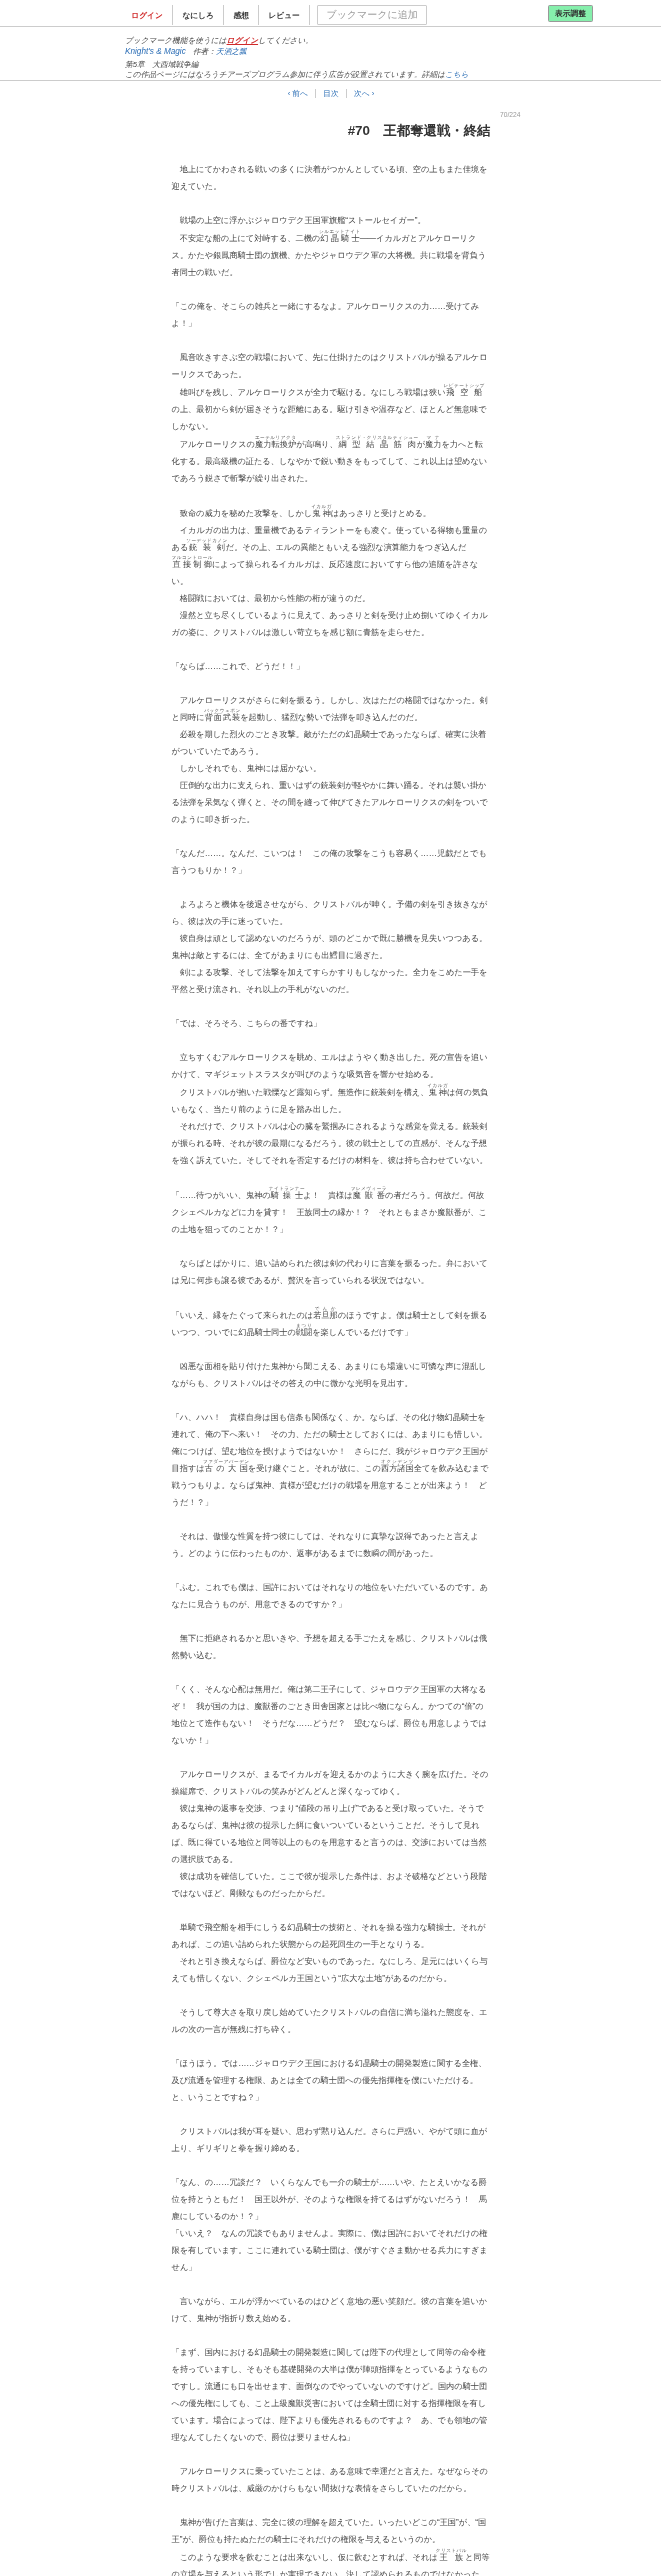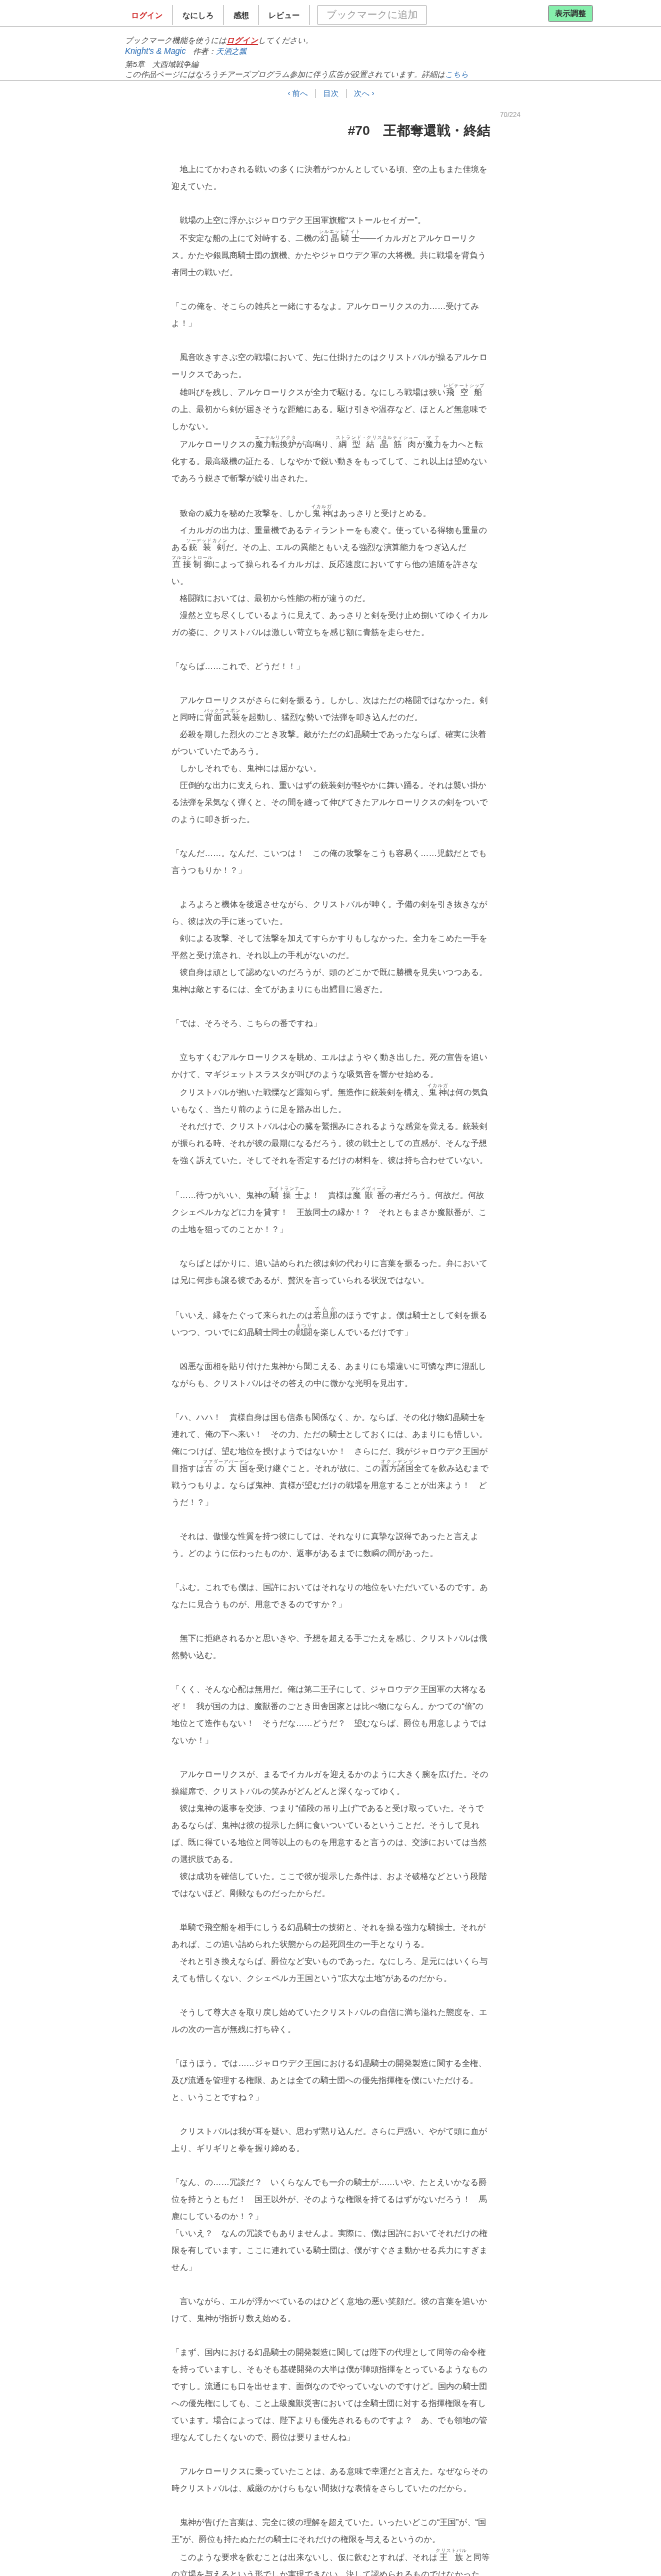--- a/index.html
+++ b/index.html
@@ -100,22 +100,22 @@
       <p>「ならば……これで、どうだ！！」</p>
       <p class="blank">&nbsp;</p>
       <p>　アルケローリクスがさらに剣を振るう。しかし、次はただの格闘ではなかった。剣と同時に<ruby>背面武装<rt>バックウェポン</rt></ruby>を起動し、猛烈な勢いで法弾を叩き込んだのだ。</p>
       <p>　必殺を期した烈火のごとき攻撃。敵がただの幻晶騎士であったならば、確実に決着がついていたであろう。</p>
       <p>　しかしそれでも、鬼神には届かない。</p>
       <p>　圧倒的な出力に支えられ、重いはずの銃装剣が軽やかに舞い踊る。それは襲い掛かる法弾を呆気なく弾くと、その間を縫って伸びてきたアルケローリクスの剣をついでのように叩き折った。</p>
       <p class="blank">&nbsp;</p>
       <p>「なんだ……。なんだ、こいつは！　この俺の攻撃をこうも容易く……児戯だとでも言うつもりか！？」</p>
       <p class="blank">&nbsp;</p>
       <p>　よろよろと機体を後退させながら、クリストバルが呻く。予備の剣を引き抜きながら、彼は次の手に迷っていた。</p>
+      <p>　彼自身は頑として認めないのだろうが、頭のどこかで既に勝機を見失いつつある。鬼神は敵とするには、全てがあまりにも出鱈目に過ぎた。</p>
       <p>　剣による攻撃、そして法撃を加えてすらかすりもしなかった。全力をこめた一手を平然と受け流され、それ以上の手札がないのだ。</p>
-      <p>　彼自身は頑として認めないのだろうが、頭のどこかで既に勝機を見失いつつある。鬼神は敵とするには、全てがあまりにも出鱈目に過ぎた。</p>
       <p class="blank">&nbsp;</p>
       <p>「では、そろそろ、こちらの番ですね」</p>
       <p class="blank">&nbsp;</p>
       <p>　立ちすくむアルケローリクスを眺め、エルはようやく動き出した。死の宣告を追いかけて、マギジェットスラスタが叫びのような吸気音を響かせ始める。</p>
       <p>　クリストバルが抱いた戦慄など露知らず。無造作に銃装剣を構え、<ruby>鬼神<rt>イカルガ</rt></ruby>は何の気負いもなく、当たり前のように足を踏み出した。</p>
       <p>　それだけで、クリストバルは心の臓を鷲掴みにされるような感覚を覚える。銃装剣が振られる時、それが彼の最期になるだろう。彼の戦士としての直感が、そんな予想を強く訴えていた。そしてそれを否定するだけの材料を、彼は持ち合わせていない。</p>
       <p class="blank">&nbsp;</p>
       <p>「……待つがいい、鬼神の<ruby>騎操士<rt>ナイトランナー</rt></ruby>よ！　貴様は<ruby>魔獣番<rt>フレメヴィーラ</rt></ruby>の者だろう。何故だ。何故クシェペルカなどに力を貸す！　王族同士の縁か！？　それともまさか魔獣番が、この土地を狙ってのことか！？」</p>
       <p class="blank">&nbsp;</p>
       <p>　ならばとばかりに、追い詰められた彼は剣の代わりに言葉を振るった。弁においては兄に何歩も譲る彼であるが、贅沢を言っていられる状況ではない。</p>

